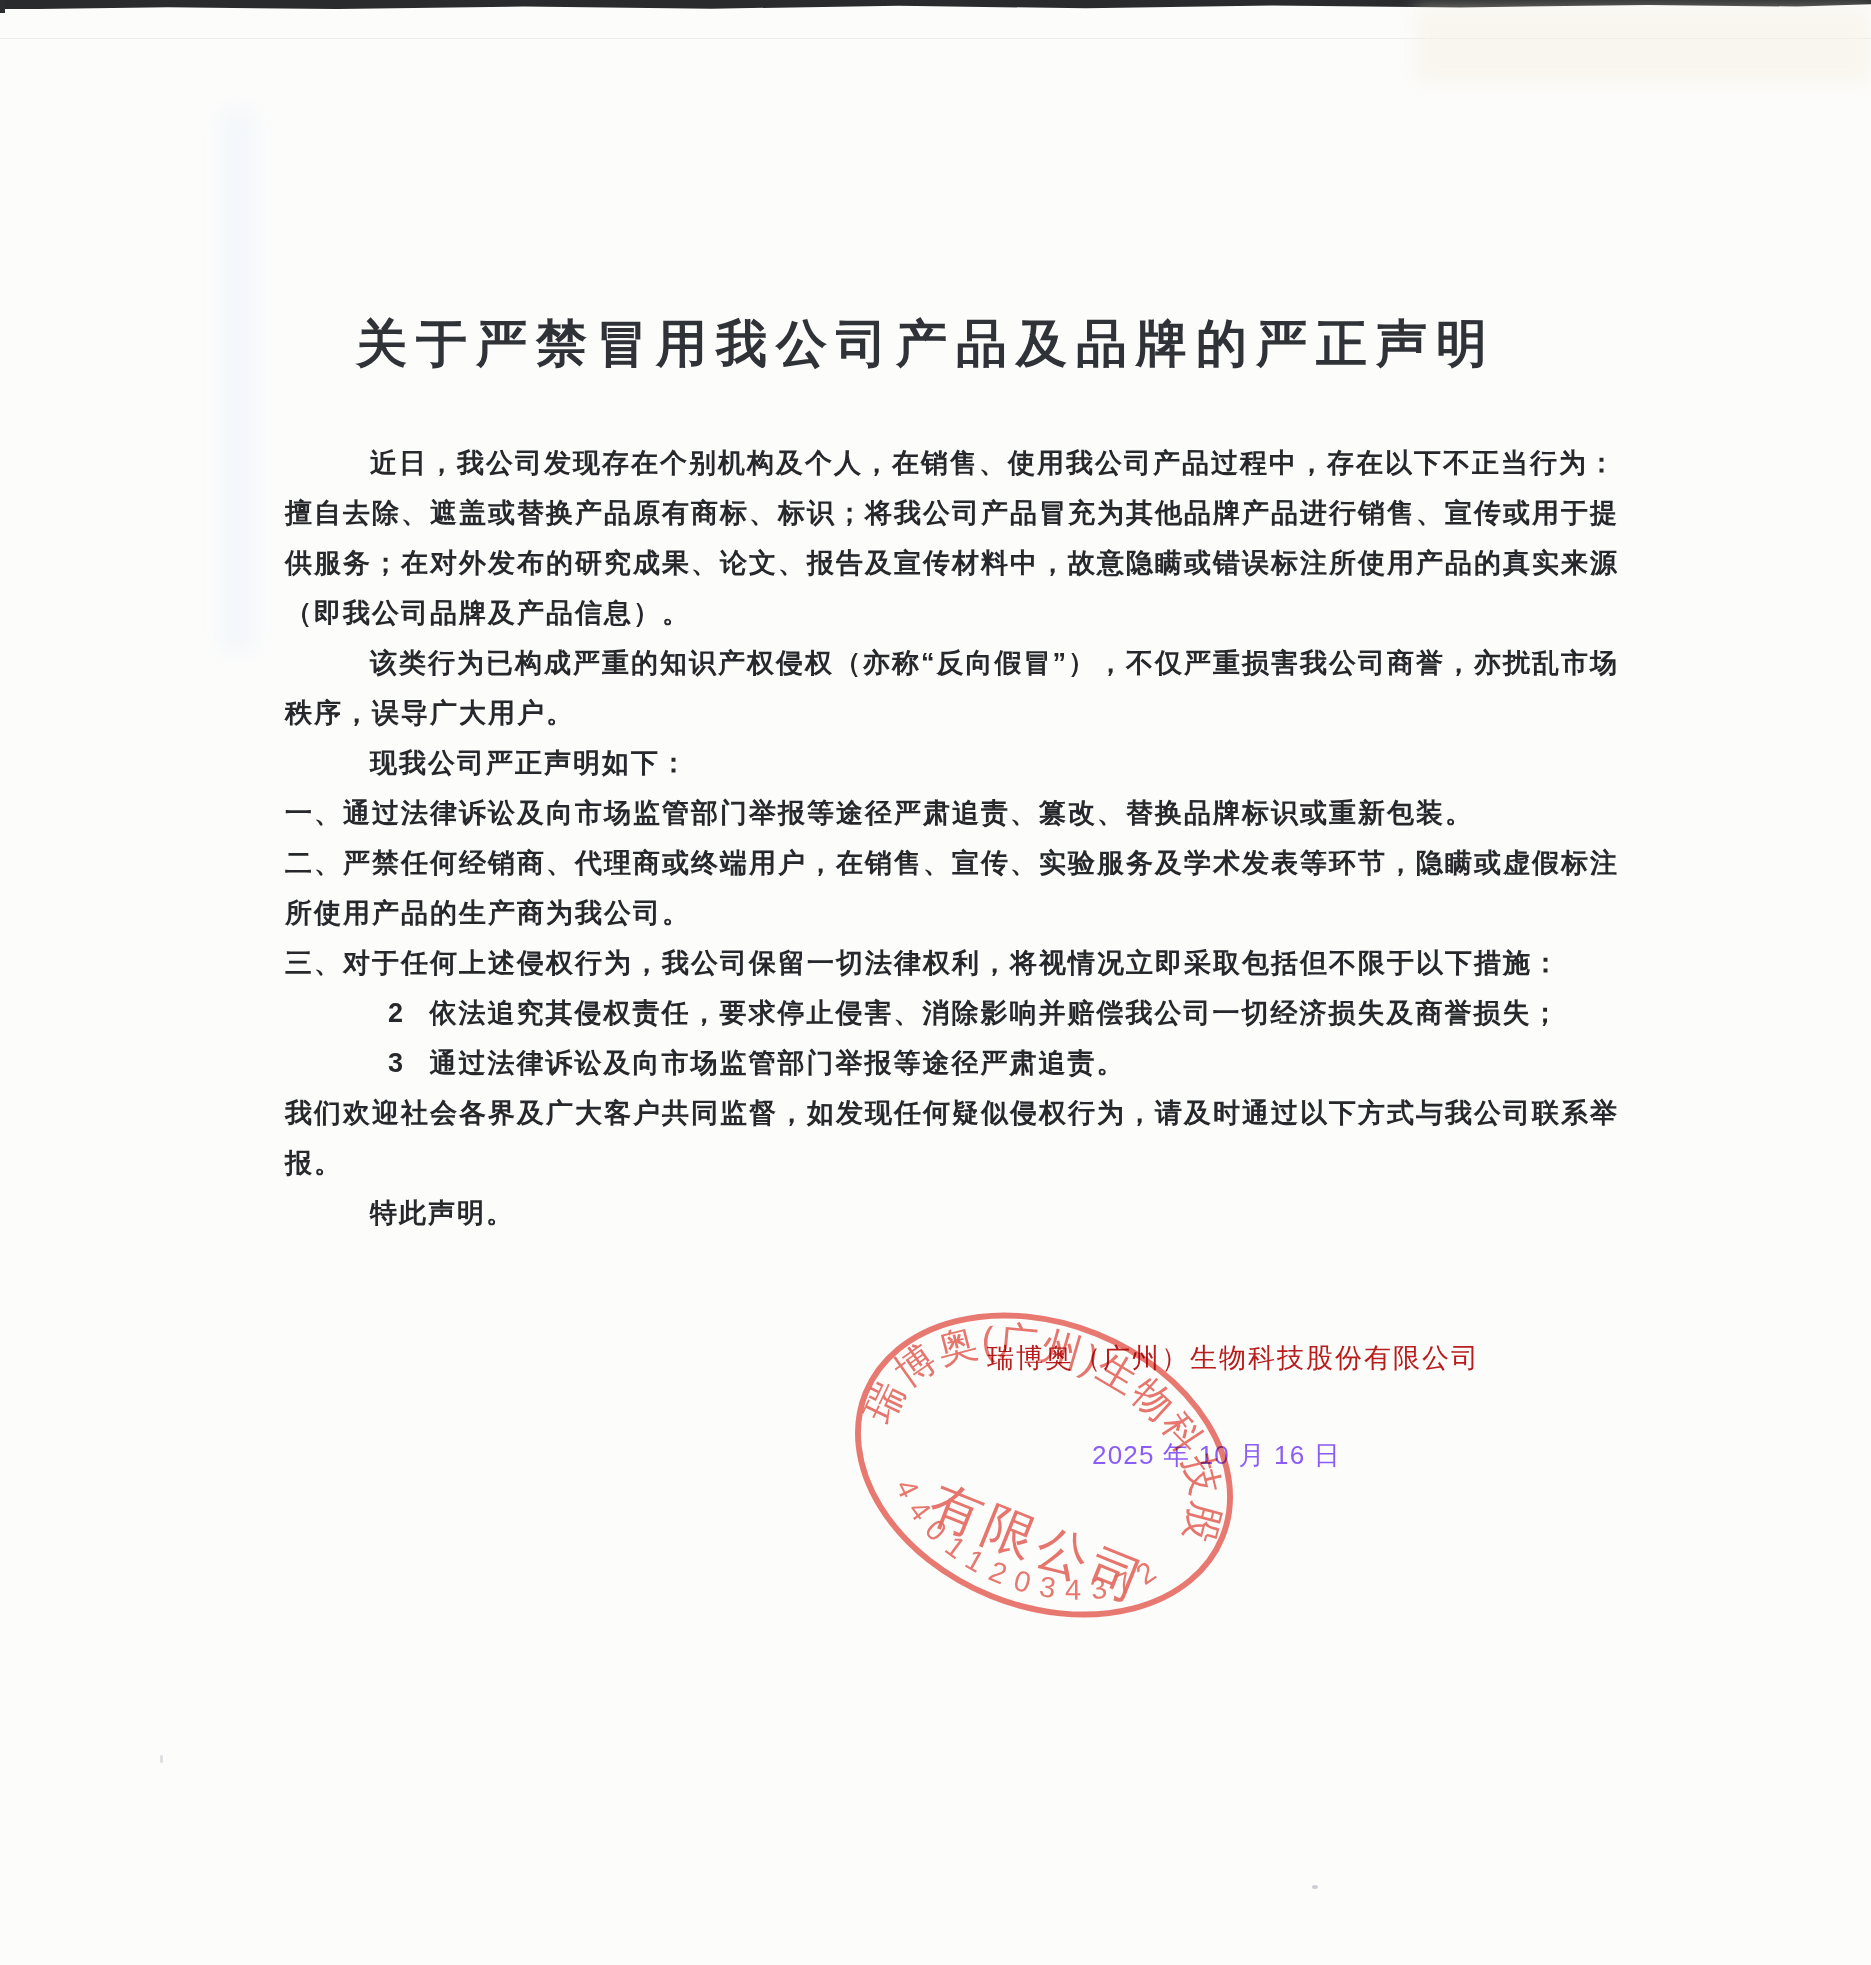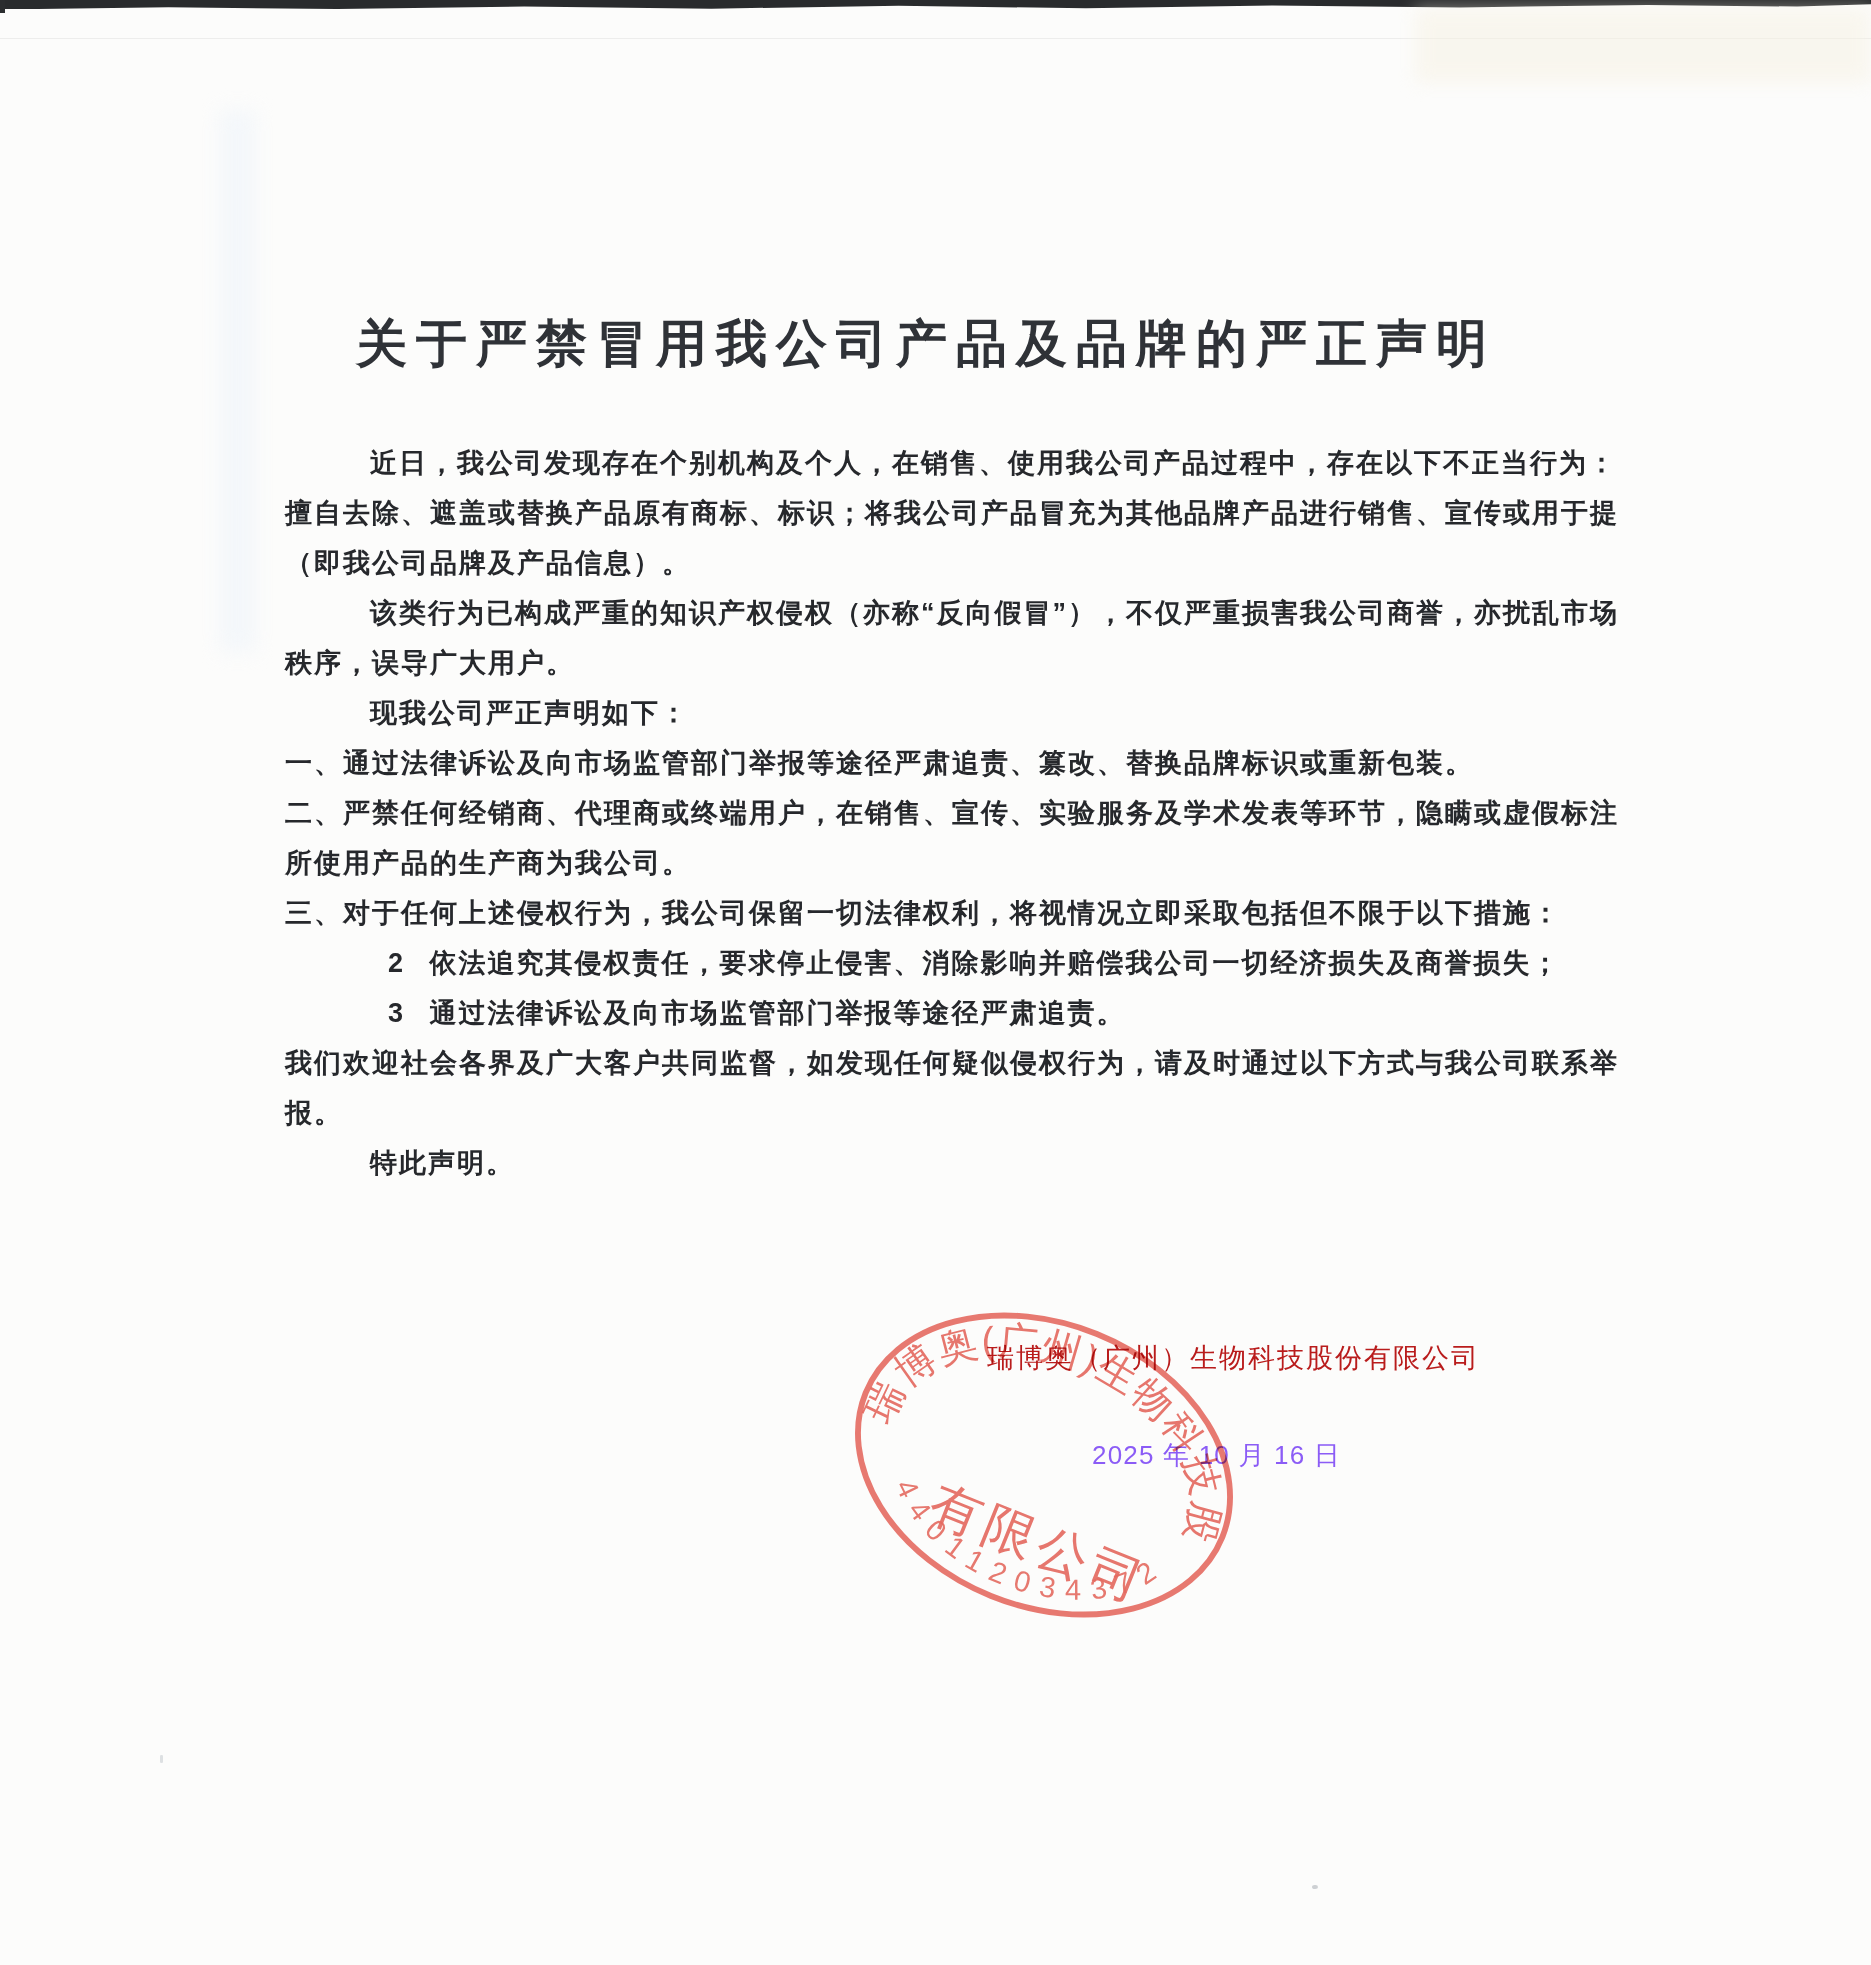--- a/index.html
+++ b/index.html
@@ -68,20 +68,21 @@
   <div class="blue-streak"></div>
 
   <div class="speck"></div>
   <div class="tiny-dash"></div>
 
   <div class="doc-title">关于严禁冒用我公司产品及品牌的严正声明</div>
 
   <div class="body-text">
     <div class="ln indent">近日，我公司发现存在个别机构及个人，在销售、使用我公司产品过程中，存在以下不正当行为：</div>
     <div class="ln">擅自去除、遮盖或替换产品原有商标、标识；将我公司产品冒充为其他品牌产品进行销售、宣传或用于提</div>
+    <div class="ln">供服务；在对外发布的研究成果、论文、报告及宣传材料中，故意隐瞒或错误标注所使用产品的真实来源</div>
     <div class="ln">（即我公司品牌及产品信息）。</div>
     <div class="ln indent">该类行为已构成严重的知识产权侵权（亦称“反向假冒”），不仅严重损害我公司商誉，亦扰乱市场</div>
     <div class="ln">秩序，误导广大用户。</div>
     <div class="ln indent">现我公司严正声明如下：</div>
     <div class="ln">一、通过法律诉讼及向市场监管部门举报等途径严肃追责、篡改、替换品牌标识或重新包装。</div>
     <div class="ln">二、严禁任何经销商、代理商或终端用户，在销售、宣传、实验服务及学术发表等环节，隐瞒或虚假标注</div>
     <div class="ln">所使用产品的生产商为我公司。</div>
     <div class="ln">三、对于任何上述侵权行为，我公司保留一切法律权利，将视情况立即采取包括但不限于以下措施：</div>
     <div class="ln sub">2 依法追究其侵权责任，要求停止侵害、消除影响并赔偿我公司一切经济损失及商誉损失；</div>
     <div class="ln sub">3 通过法律诉讼及向市场监管部门举报等途径严肃追责。</div>

